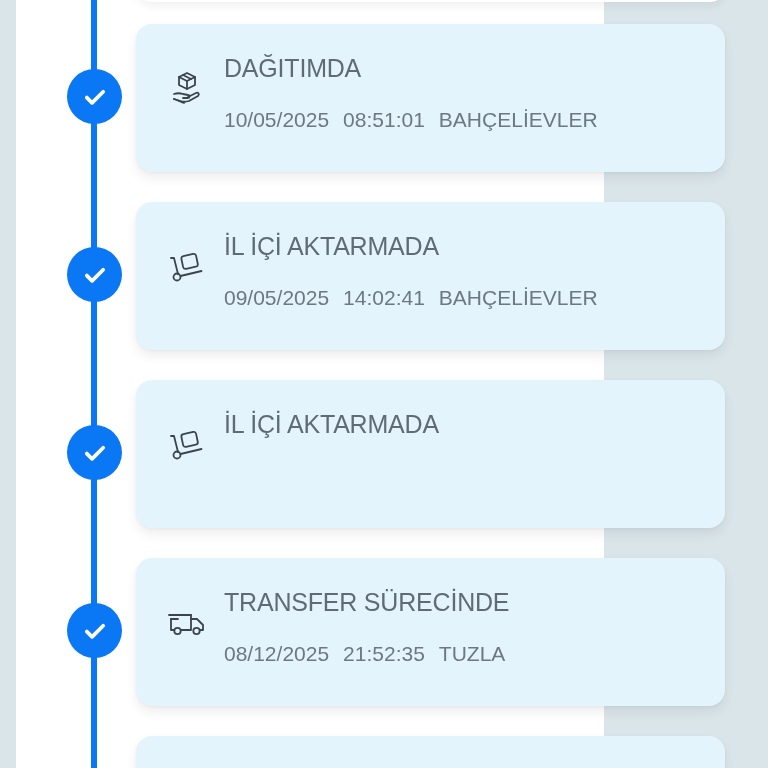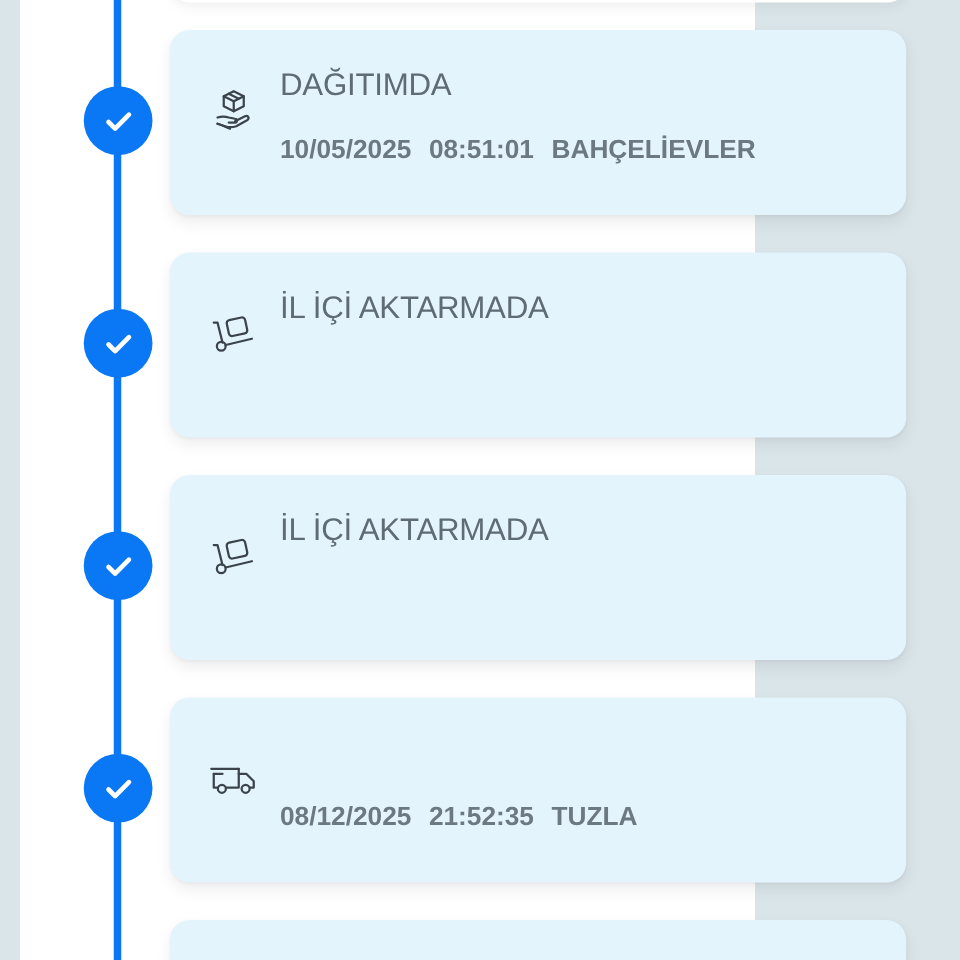--- a/index.html
+++ b/index.html
@@ -84,21 +84,20 @@
       letter-spacing: -0.2px;
       white-space: nowrap;
     }
     .card-meta {
       position: absolute;
       left: 88px;
       top: 84px;
       font-size: 21px;
       color: #6c7882;
       white-space: nowrap;
-      font-weight: bold;
     }
     .card-meta span {
       margin-right: 14px;
     }
   </style>
 </head>
 <body>
 
 <div class="panel">
   <div class="top-card-edge"></div>
@@ -135,20 +134,23 @@
   <div class="card" style="top:202px;">
     <div class="card-icon">
       <svg viewBox="0 0 42 42" fill="none" stroke="#3c444b" stroke-width="1.8" stroke-linecap="round" stroke-linejoin="round">
         <path d="M5 12h3l4 16"></path>
         <circle cx="11" cy="31" r="3.5"></circle>
         <path d="M14.5 30l21-5"></path>
         <rect x="16" y="9" width="15" height="13" rx="2.5" transform="rotate(-12 23 15)"></rect>
       </svg>
     </div>
     <div class="card-title">İL İÇİ AKTARMADA</div>
+    <div class="card-meta">
+      <span>09/05/2025</span><span>14:02:41</span><span>BAHÇELİEVLER</span>
+    </div>
   </div>
 
   <div class="check-circle" style="top:425px;">
     <svg viewBox="0 0 24 24">
         <path d="M5 12.5l4.5 4.5L19 7.5" fill="none" stroke="#ffffff" stroke-width="3.2" stroke-linecap="round" stroke-linejoin="round"></path>
       </svg>
   </div>
   <div class="card" style="top:380px;">
     <div class="card-icon">
       <svg viewBox="0 0 42 42" fill="none" stroke="#3c444b" stroke-width="1.8" stroke-linecap="round" stroke-linejoin="round">
@@ -171,19 +173,20 @@
       <svg viewBox="0 0 42 42" fill="none" stroke="#3c444b" stroke-width="1.8" stroke-linecap="round" stroke-linejoin="round">
         <path d="M3 13h22"></path>
         <path d="M5 17h7"></path>
         <path d="M5 17v11h3"></path>
         <path d="M25 13v15h-10"></path>
         <path d="M25 17h6l6 6v5h-3"></path>
         <circle cx="11.5" cy="29" r="3.2"></circle>
         <circle cx="30.5" cy="29" r="3.2"></circle>
       </svg>
     </div>
+    <div class="card-title">TRANSFER SÜRECİNDE</div>
     <div class="card-meta">
       <span>08/12/2025</span><span>21:52:35</span><span>TUZLA</span>
     </div>
   </div>
 
   <div class="card" style="top:736px;"></div>
 </div>
 
 </body></html>

